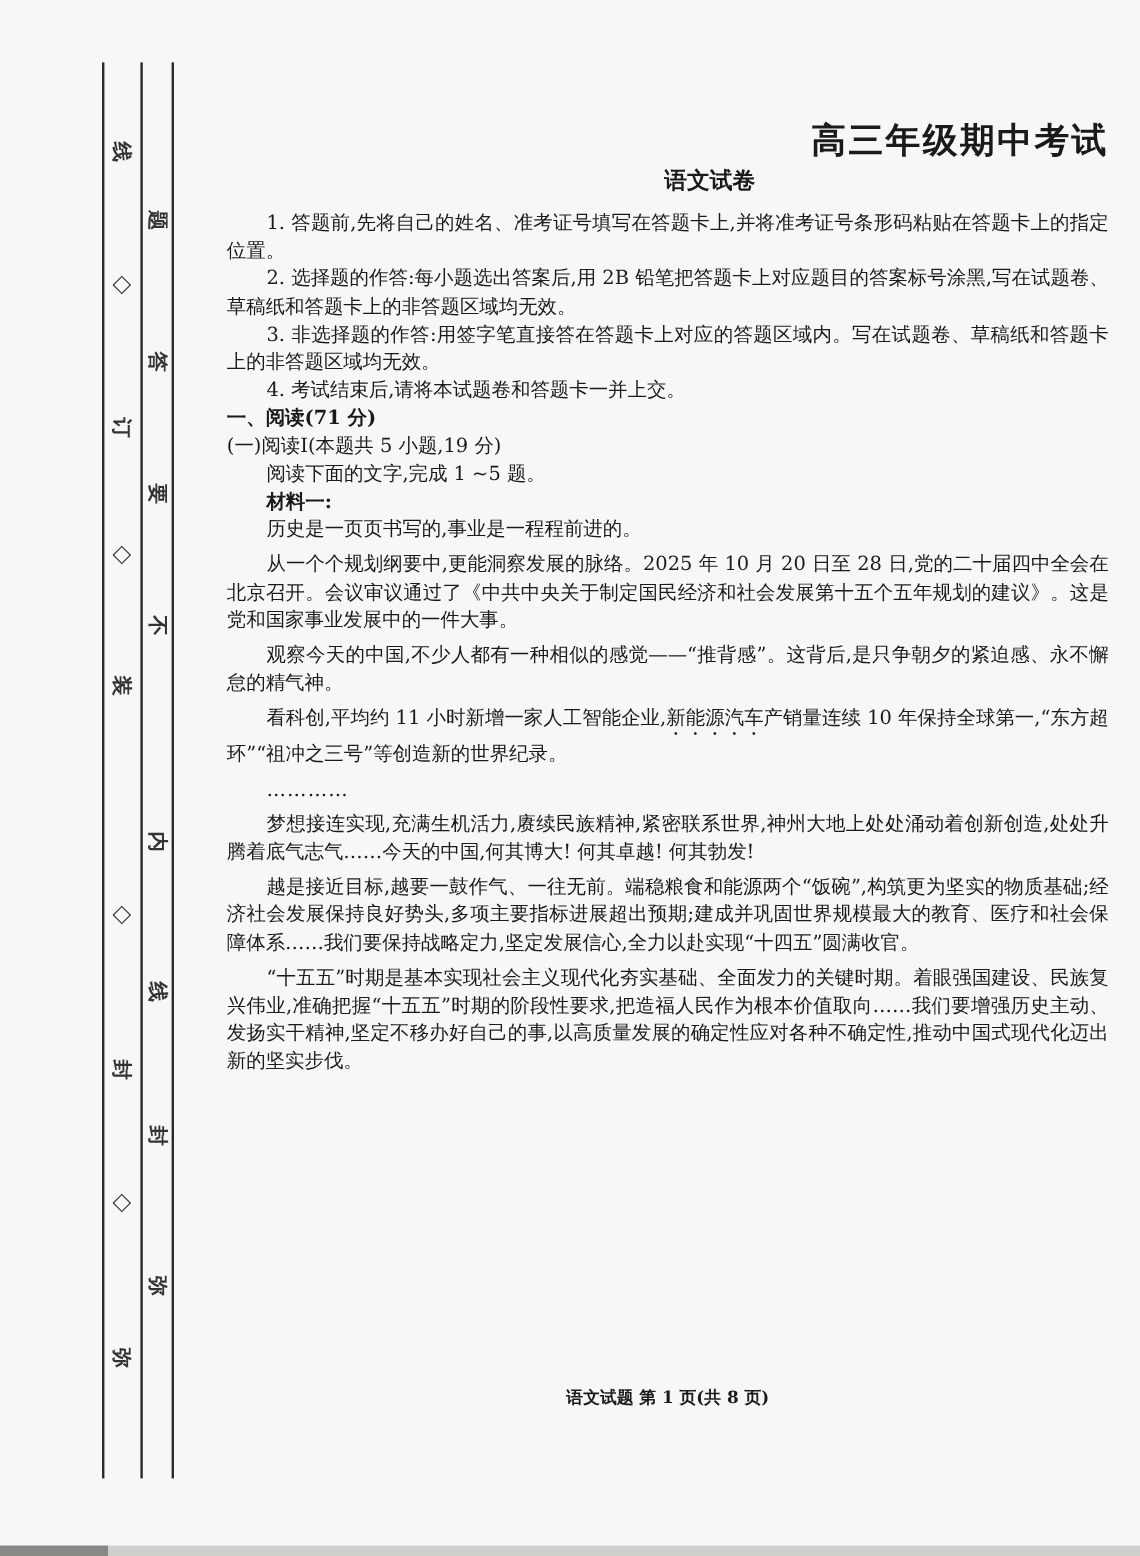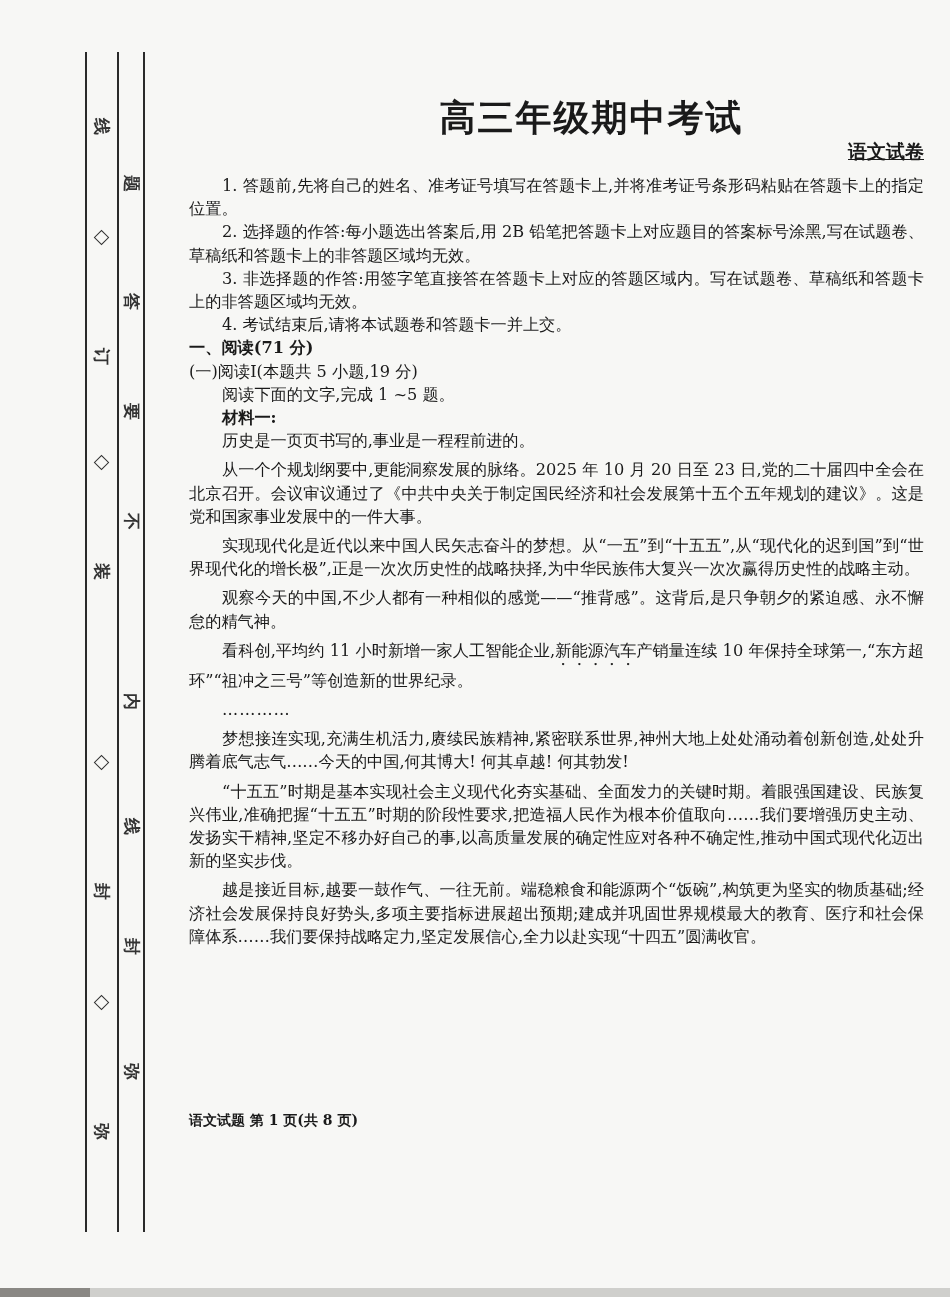--- a/index.html
+++ b/index.html
@@ -23,29 +23,29 @@
   }
   .outer { left: 89px; }
   .inner { left: 119px; }
   .diamond {
     position: absolute; left: 96px; width: 9px; height: 9px;
     border: 1.6px solid #333; transform: rotate(45deg); background: transparent;
   }
 
   
   .content { position: absolute; left: 189px; top: 100px; width: 735px; }
-  .title { text-align: center; font-size: 36px; font-weight: bold; letter-spacing: 2px; margin: 0 0 4px 70px; line-height: 34px; }
-  .subtitle { text-align: right; font-size: 19px; font-weight: bold; margin: 0 0 10px 70px; line-height: 26px; text-decoration: underline; }
+  .title { text-align: right; font-size: 29px; font-weight: bold; letter-spacing: 2px; margin: 0 0 4px 70px; line-height: 34px; }
+  .subtitle { text-align: center; font-size: 19px; font-weight: bold; margin: 0 0 10px 70px; line-height: 26px; }
   .p { font-size: 16.2px; line-height: 23.2px; text-align: justify; margin: 0; padding: 0; }
   .ind { text-indent: 33px; }
   .bold { font-weight: bold; }
   .gap { margin-top: 6px; }
   .emph { text-emphasis: filled dot; text-emphasis-position: under; -webkit-text-emphasis: filled dot; -webkit-text-emphasis-position: under; }
   .dots { letter-spacing: 1px; }
-  .footer { position: absolute; left: 189px; width: 735px; top: 1112px; text-align: left; font-size: 14px; font-weight: bold; }
+  .footer { position: absolute; left: 189px; width: 735px; top: 1156px; text-align: center; font-size: 14px; font-weight: bold; }
 </style>
 </head>
 <body>
 
 <div class="paper"></div>
 <div class="bottom-edge"></div>
 <div class="bottom-edge-dark"></div>
 
 <div>
   <div class="vline vl1"></div>
@@ -80,23 +80,22 @@
   <p class="p ind">2. 选择题的作答:每小题选出答案后,用 2B 铅笔把答题卡上对应题目的答案标号涂黑,写在试题卷、草稿纸和答题卡上的非答题区域均无效。</p>
   <p class="p ind">3. 非选择题的作答:用签字笔直接答在答题卡上对应的答题区域内。写在试题卷、草稿纸和答题卡上的非答题区域均无效。</p>
   <p class="p ind">4. 考试结束后,请将本试题卷和答题卡一并上交。</p>
 
   <p class="p bold">一、阅读(71 分)</p>
   <p class="p">(一)阅读Ⅰ(本题共 5 小题,19 分)</p>
   <p class="p ind">阅读下面的文字,完成 1 ~5 题。</p>
   <p class="p ind bold">材料一:</p>
 
   <p class="p ind">历史是一页页书写的,事业是一程程前进的。</p>
-  <p class="p ind gap">从一个个规划纲要中,更能洞察发展的脉络。2025 年 10 月 20 日至 23 日,党的二十届四中全会在北京召开。会议审议通过了《中共中央关于制定国民经济和社会发展第十五个五年规划的建议》。这是党和国家事业发展中的一件大事。</p>
-  <p class="p ind gap">实现现代化是近代以来中国人民矢志奋斗的梦想。从“一五”到“十五五”,从“现代化的迟到国”到“世界现代化的增长极”,正是一次次历史性的战略抉择,为中华民族伟大复兴一次次赢得历史性的战略主动。</p>
+  <p class="p ind gap">从一个个规划纲要中,更能洞察发展的脉络。2025 年 10 月 20 日至 28 日,党的二十届四中全会在北京召开。会议审议通过了《中共中央关于制定国民经济和社会发展第十五个五年规划的建议》。这是党和国家事业发展中的一件大事。</p>
   <p class="p ind gap">观察今天的中国,不少人都有一种相似的感觉——“推背感”。这背后,是只争朝夕的紧迫感、永不懈怠的精气神。</p>
   <p class="p ind gap"><span>看科创,平均约 11 小时新增一家人工智能企业,</span><span class="emph">新能源汽车</span><span>产销量连续 10 年保持全球第一,“东方超环”“祖冲之三号”等创造新的世界纪录。</span></p>
   <p class="p ind gap dots">…………</p>
   <p class="p ind gap">梦想接连实现,充满生机活力,赓续民族精神,紧密联系世界,神州大地上处处涌动着创新创造,处处升腾着底气志气……今天的中国,何其博大! 何其卓越! 何其勃发!</p>
+  <p class="p ind gap">越是接近目标,越要一鼓作气、一往无前。端稳粮食和能源两个“饭碗”,构筑更为坚实的物质基础;经济社会发展保持良好势头,多项主要指标进展超出预期;建成并巩固世界规模最大的教育、医疗和社会保障体系……我们要保持战略定力,坚定发展信心,全力以赴实现“十四五”圆满收官。</p>
   <p class="p ind gap">“十五五”时期是基本实现社会主义现代化夯实基础、全面发力的关键时期。着眼强国建设、民族复兴伟业,准确把握“十五五”时期的阶段性要求,把造福人民作为根本价值取向……我们要增强历史主动、发扬实干精神,坚定不移办好自己的事,以高质量发展的确定性应对各种不确定性,推动中国式现代化迈出新的坚实步伐。</p>
-  <p class="p ind gap">越是接近目标,越要一鼓作气、一往无前。端稳粮食和能源两个“饭碗”,构筑更为坚实的物质基础;经济社会发展保持良好势头,多项主要指标进展超出预期;建成并巩固世界规模最大的教育、医疗和社会保障体系……我们要保持战略定力,坚定发展信心,全力以赴实现“十四五”圆满收官。</p>
 </div>
 
 <div class="footer">语文试题 第 1 页(共 8 页)</div>
 
 </body></html>

